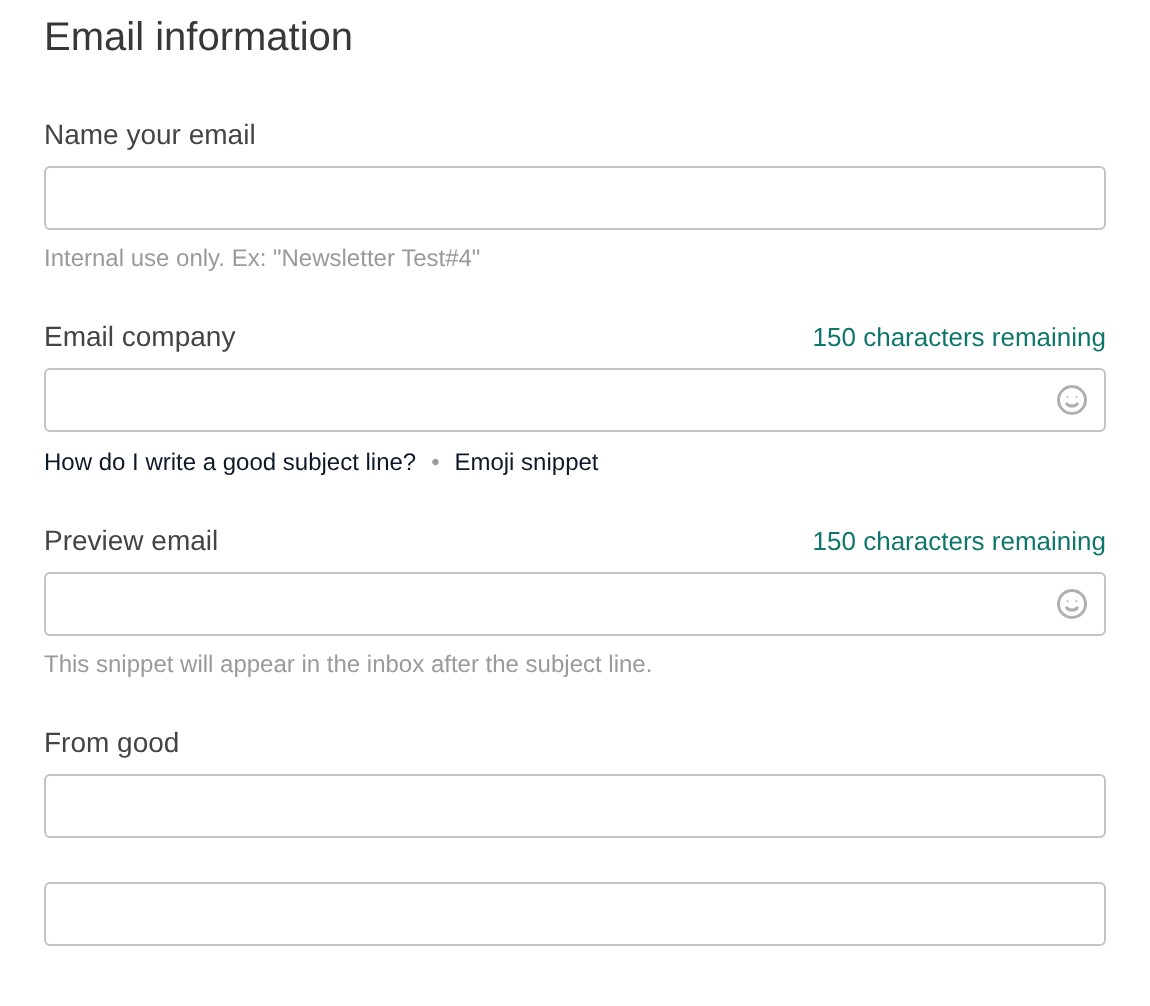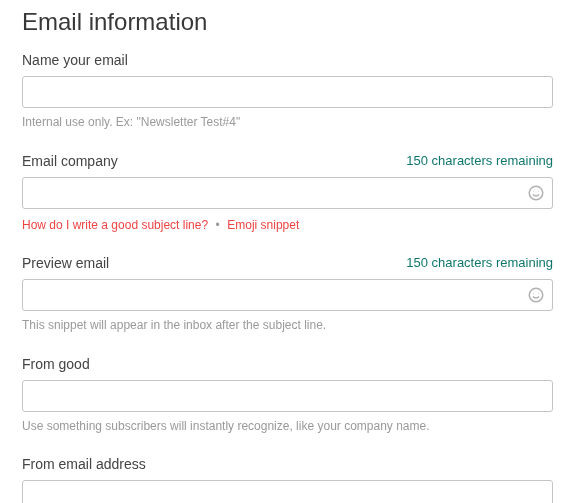--- a/index.html
+++ b/index.html
@@ -4,32 +4,32 @@
   <style>
     * { box-sizing: border-box; margin: 0; padding: 0; }
     body {
       font-family: -apple-system, BlinkMacSystemFont, "Segoe UI", Helvetica, Arial, sans-serif;
       width: 575px;
       padding: 8px 22px 20px 22px;
       color: #484848;
       background: #fff;
     }
     h1 {
-      font-size: 24px;
+      font-size: 20px;
       font-weight: 400;
       color: #383838;
-      margin-bottom: 16px;
+      margin-bottom: 28px;
     }
     .field-group {
       margin-bottom: 22px;
     }
     .label-row {
       display: flex;
       justify-content: space-between;
-      align-items: center;
+      align-items: flex-end;
       margin-bottom: 8px;
     }
     .field-label {
       font-size: 14px;
       color: #444;
       font-weight: 400;
     }
     .char-count {
       font-size: 13px;
       color: #0f766e;
@@ -64,21 +64,21 @@
       color: #b0b0b0;
       cursor: pointer;
     }
     .hint {
       font-size: 12px;
       color: #9a9a9a;
       margin-top: 6px;
       line-height: 1.4;
     }
     .link {
-      color: #ef4444;
+      color: #0f172a;
       text-decoration: none;
       cursor: pointer;
       font-size: 12px;
     }
     .sep {
       color: #9a9a9a;
       font-size: 12px;
       margin: 0 3px;
     }
     .link-row {
@@ -142,23 +142,19 @@
   <div class="hint">This snippet will appear in the inbox after the subject line.</div>
 </div>
 
 <div class="field-group">
   <div class="label-row">
     <label class="field-label">From good</label>
   </div>
   <div class="input-wrap">
     <input type="text" value="" style="">
   </div>
-  <div class="hint">Use something subscribers will instantly recognize, like your company name.</div>
 </div>
 
 <div class="field-group">
-  <div class="label-row">
-    <label class="field-label">From email address</label>
-  </div>
   <div class="input-wrap">
     <input type="text" value="" style="">
   </div>
 </div>
 
 </body></html>

